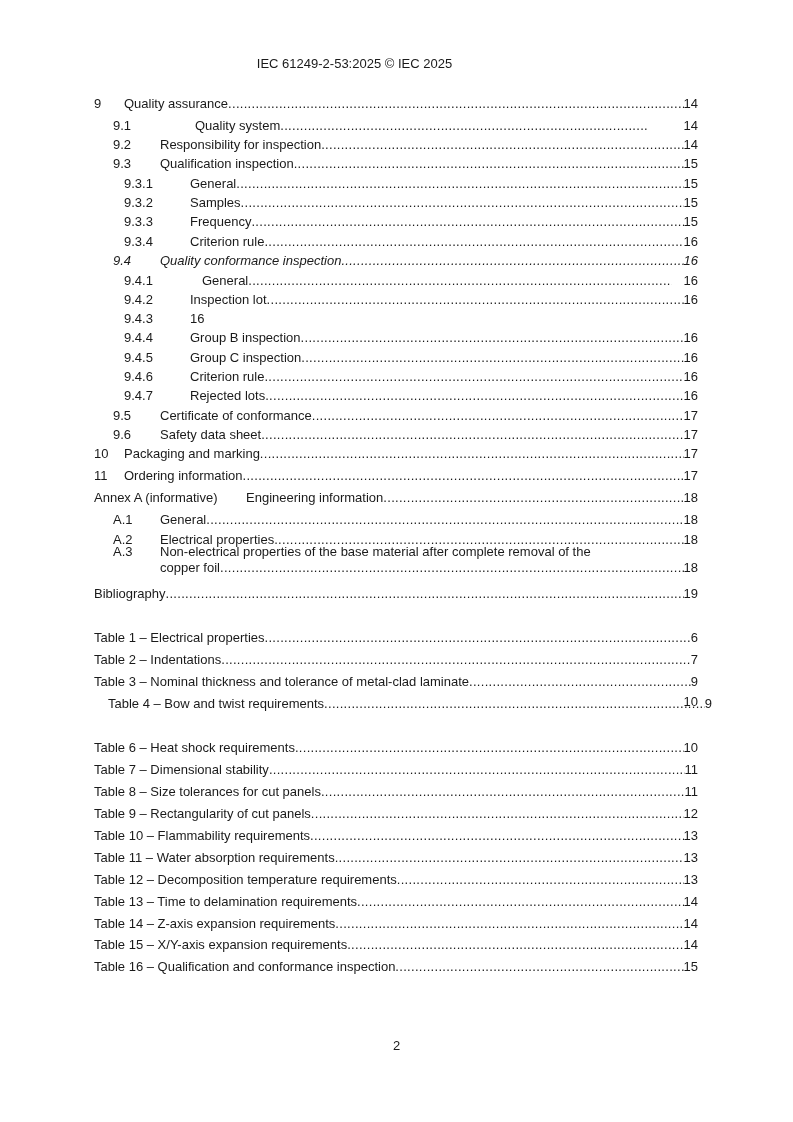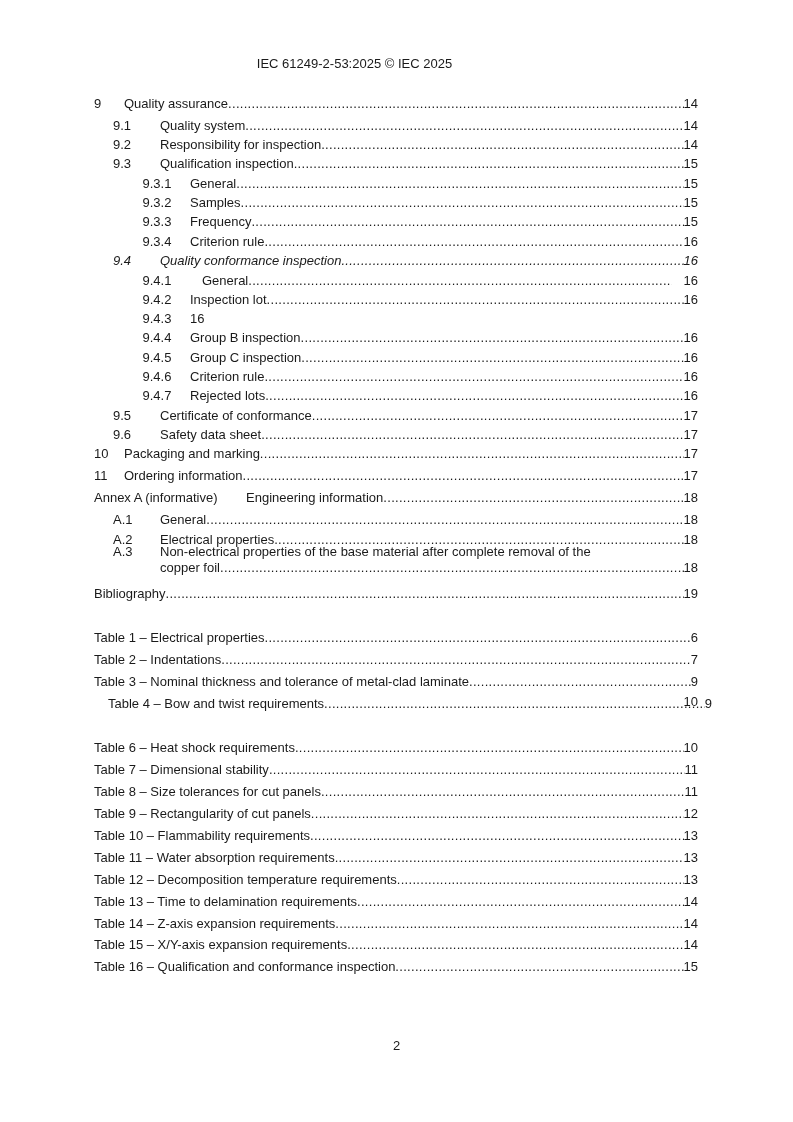--- a/index.html
+++ b/index.html
@@ -11,39 +11,39 @@
   .num { display: inline-block; flex: none; }
   .title-wrap { flex: 1 1 auto; display: flex; min-width: 0; overflow: hidden; }
   .title { flex: none; }
   .dots { flex: 1 1 auto; overflow: hidden; white-space: nowrap; letter-spacing: 0.3px; }
   .dots::before { content: "................................................................................................................................................................................................................................................"; }
   .page { flex: none; text-align: right; }
   .lvl1 .num { width: 30px; }
   .lvl2 { padding-left: 19px; width: 585px; }
   .lvl2 .num { width: 47px; }
   .lvl3 { padding-left: 30px; width: 574px; }
-  .lvl3 .num { width: 66px; text-align: center; }
+  .lvl3 .num { width: 66px; }
   .annex .num { width: 152px; }
   .footer { position: absolute; top: 1038px; left: 0; width: 793px; text-align: center; font-size: 13px; }
 </style>
 </head>
 <body>
 
 <div class="header">IEC 61249-2-53:2025 © IEC 2025</div>
 
 <div class="toc" id="toc" style="top:0;height:1000px;">
     <div class="row lvl1" style="top: 96px;">
       <span class="num">9</span>
       <span class="title-wrap">
         <span class="title">Quality assurance</span>
         <span class="dots"></span>
       </span>
       <span class="page">14</span>
     </div>
-    <div class="row lvl2" style="top: 118px;">
+    <div class="row lvl2" style="top: 118px; gap: 35px;">
       <span class="num">9.1</span>
       <span class="title-wrap">
         <span class="title">Quality system</span>
         <span class="dots"></span>
       </span>
       <span class="page">14</span>
     </div>
     <div class="row lvl2" style="top: 137px;">
       <span class="num">9.2</span>
       <span class="title-wrap">

